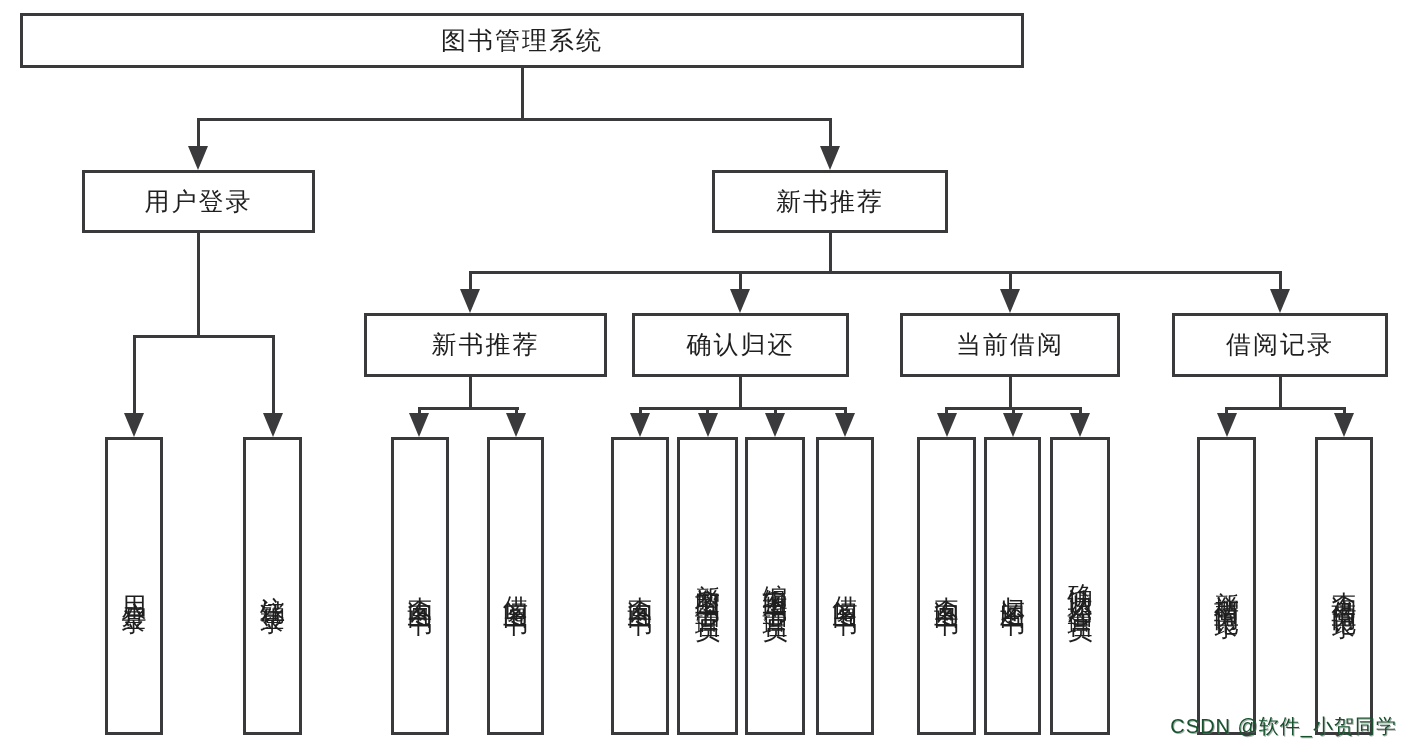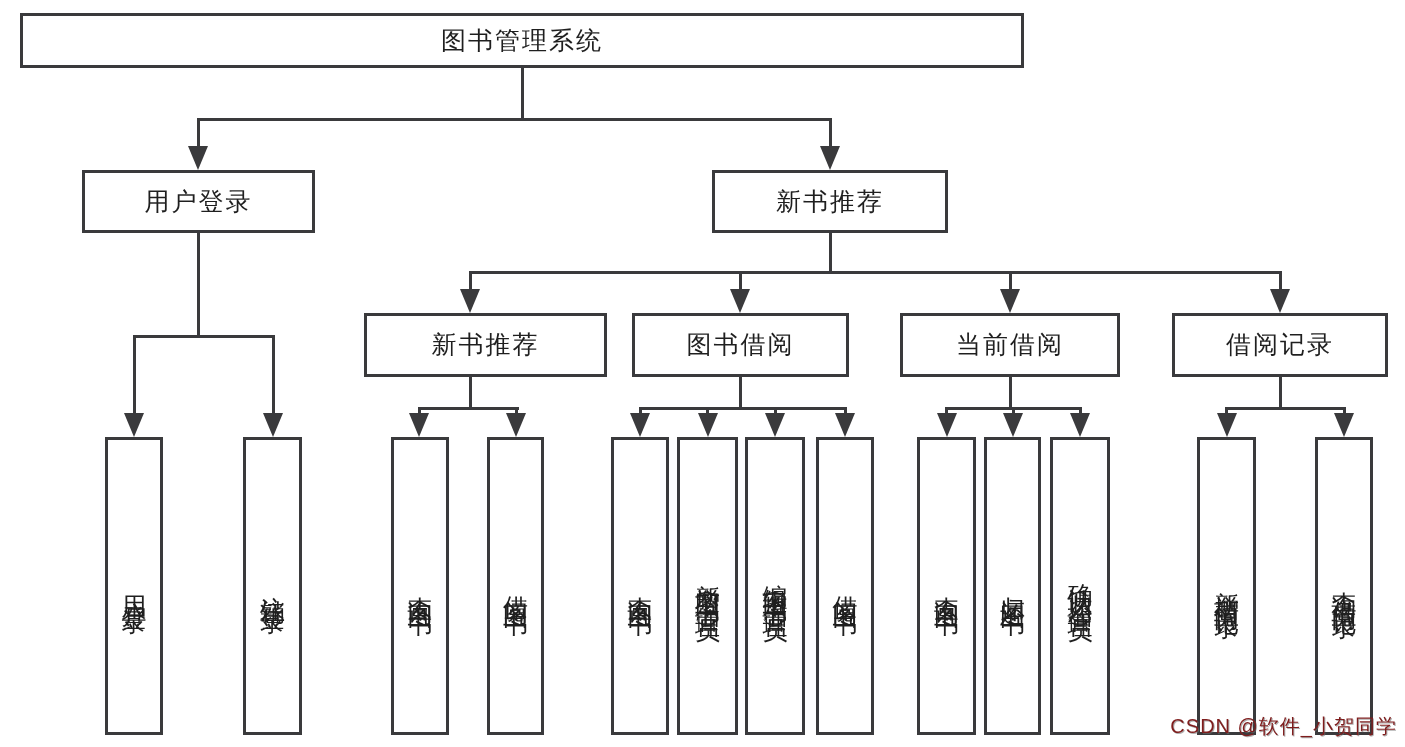--- a/index.html
+++ b/index.html
@@ -39,21 +39,21 @@
     width:0; height:0;
     border-left:10px solid transparent;
     border-right:10px solid transparent;
     border-top:24px solid #3a3a3c;
   }
   .watermark {
     position:absolute;
     top:713px; right:8px;
     font-size:20px;
     letter-spacing:1px;
-    color:#7f1d1d;
+    color:#14532d;
     text-shadow:1px 1px 0 rgba(110,110,110,0.55);
     z-index:10;
     white-space:nowrap;
   }
 </style>
 </head>
 <body>
 
 <div class="canvas">
 
@@ -90,21 +90,21 @@
   <div class="arrow" style="left:730px;top:289px"></div>
   <div class="vl" style="left:1008.5px;top:271px;width:3px;height:22px"></div>
   <div class="arrow" style="left:1000px;top:289px"></div>
   <div class="vl" style="left:1278.5px;top:271px;width:3px;height:22px"></div>
   <div class="arrow" style="left:1270px;top:289px"></div>
 
   <div class="box" style="left:364px;top:313px;width:243px;height:64px">
     <span class="lbl">新书推荐</span>
   </div>
   <div class="box" style="left:632px;top:313px;width:217px;height:64px">
-    <span class="lbl">图书借阅</span>
+    <span class="lbl">确认归还</span>
   </div>
   <div class="box" style="left:900px;top:313px;width:220px;height:64px">
     <span class="lbl">当前借阅</span>
   </div>
   <div class="box" style="left:1172px;top:313px;width:216px;height:64px">
     <span class="lbl">借阅记录</span>
   </div>
 
   <div class="vl" style="left:468.5px;top:377px;width:3px;height:33px"></div>
   <div class="hl" style="left:417.5px;top:407px;width:101px;height:3px"></div>

